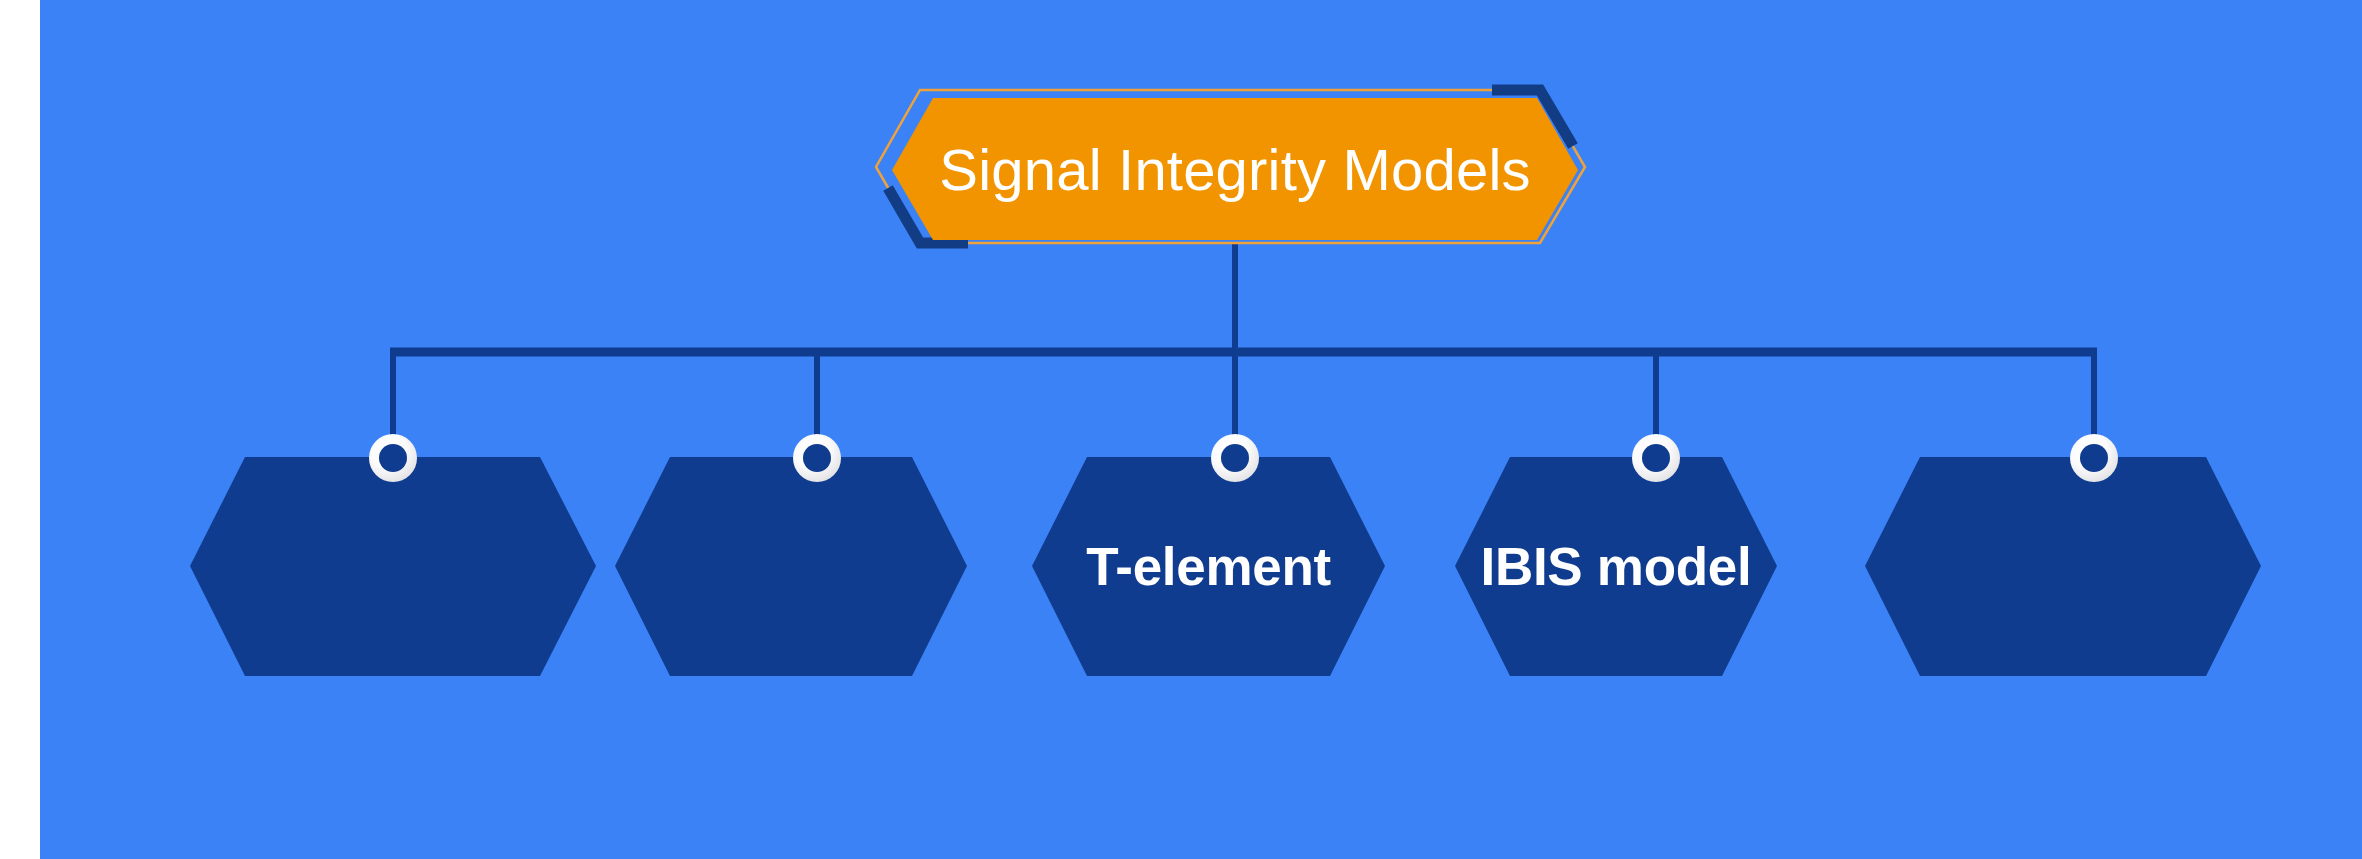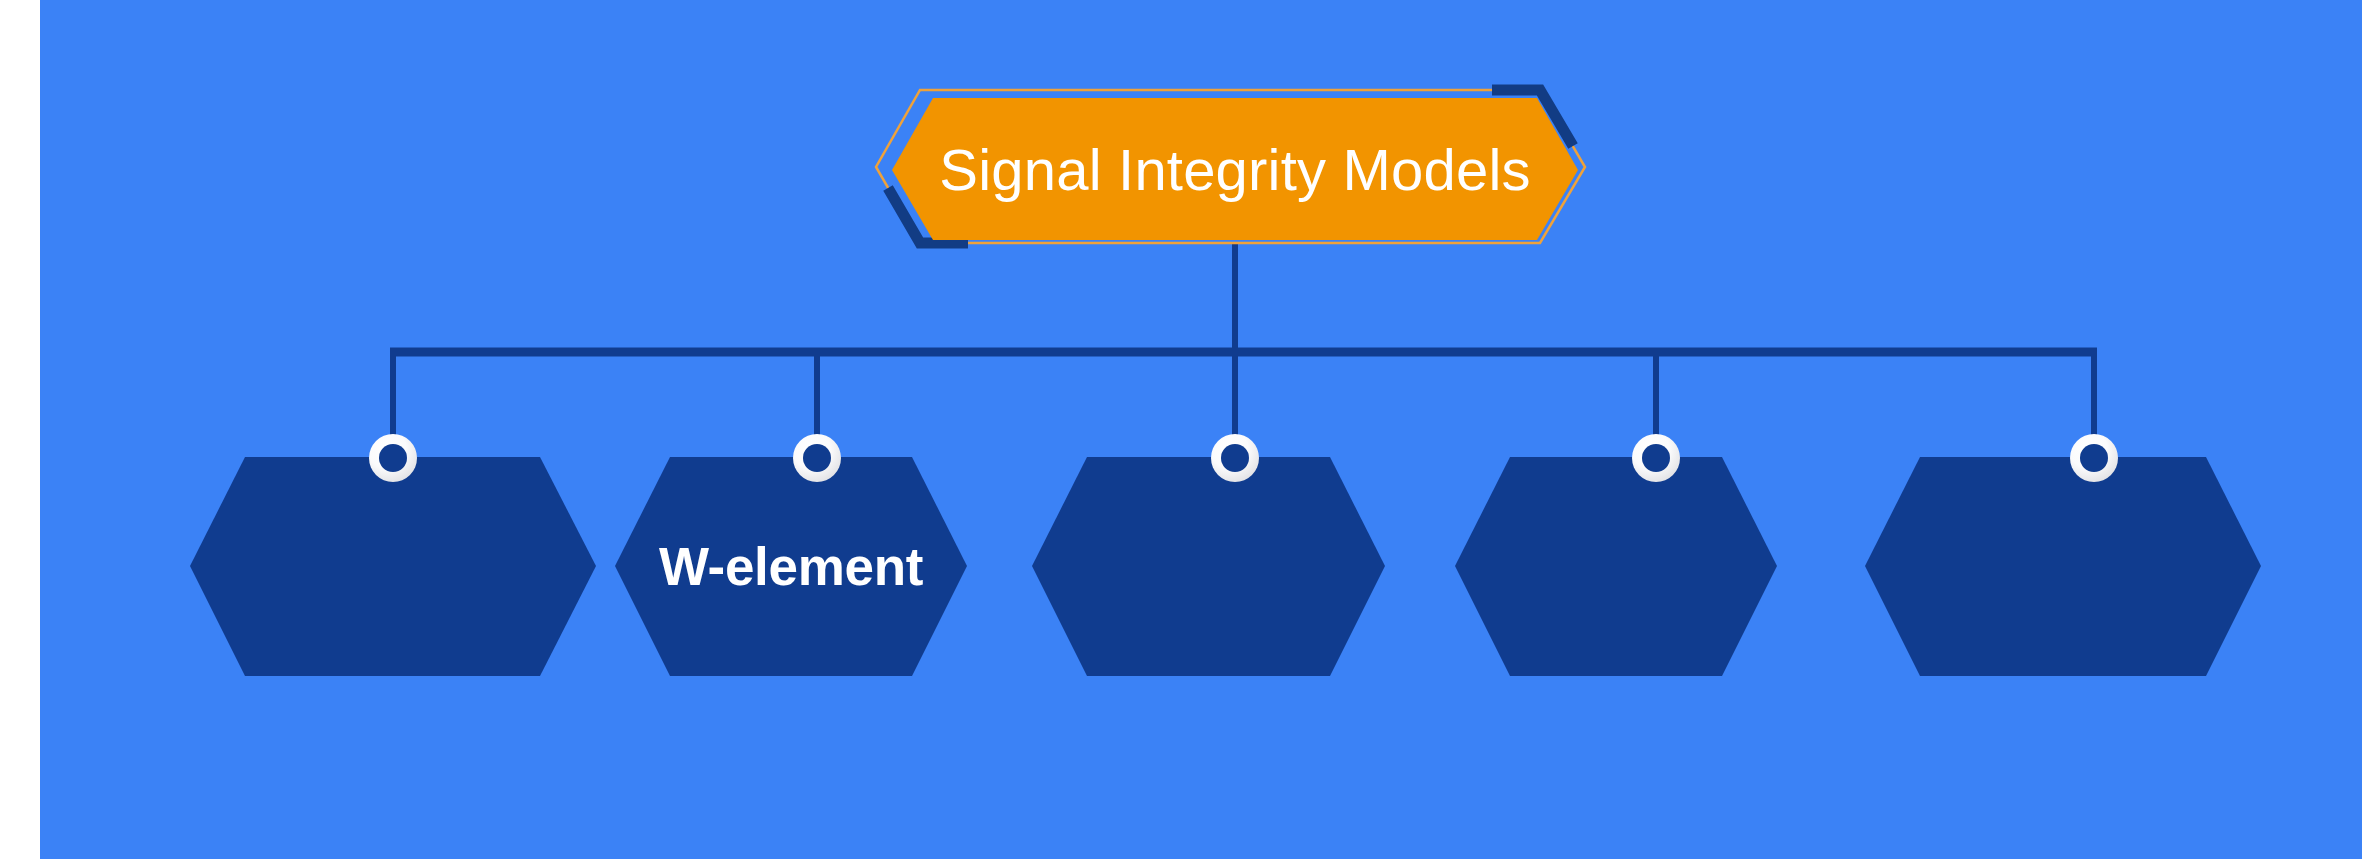--- a/index.html
+++ b/index.html
@@ -110,18 +110,19 @@
       <circle cx="1616" cy="458" r="14" fill="#103C8F"></circle>
 
       <circle cx="2054" cy="458" r="24" fill="url(#ringGrad)"></circle>
       <circle cx="2054" cy="458" r="14" fill="#103C8F"></circle>
     </g>
   </svg>
 
   <div class="node-label root-label" style="left:852px; top:98px; width:686px; height:142px;">Signal Integrity Models</div>
 
 
-  <div class="node-label child-label" style="left:575px; top:457px; width:352px; height:219px;">W-element</div>
 
+  <div class="node-label child-label" style="left:992px; top:457px; width:353px; height:219px;">T-element</div>
 
+  <div class="node-label child-label" style="left:1415px; top:457px; width:322px; height:219px;">IBIS model</div>
 
 
 </div>
 
 </body></html>

